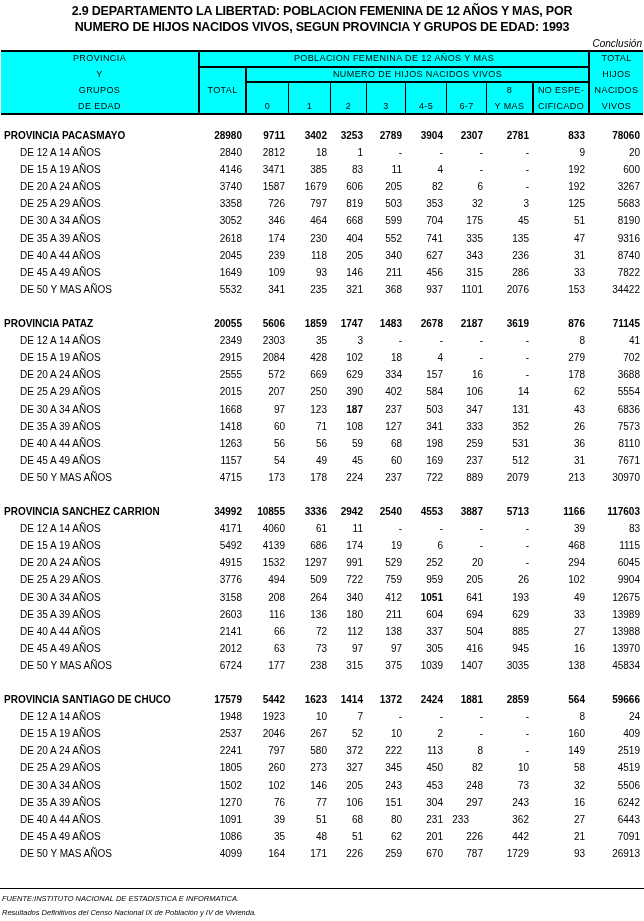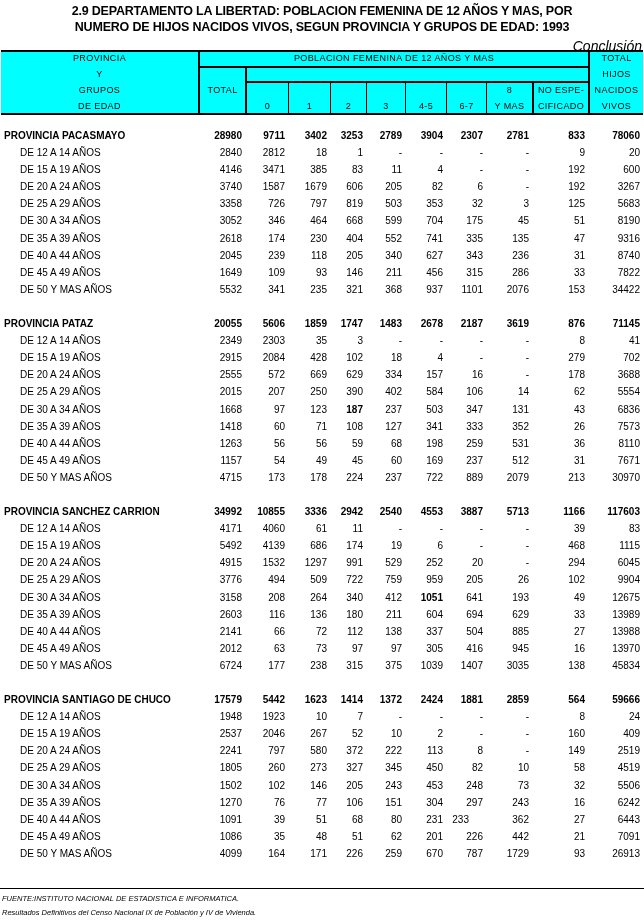--- a/index.html
+++ b/index.html
@@ -1,20 +1,20 @@
 <!DOCTYPE html>
 <html><head>
 <meta charset="utf-8">
 <style>
   html, body { margin:0; padding:0; background:#ffffff; }
   body { width:644px; height:921px; position:relative; overflow:hidden; font-family:"Liberation Sans", sans-serif; color:#000; }
   .title { position:absolute; left:0; width:644px; text-align:center; font-weight:bold; font-size:12.5px; letter-spacing:-0.2px; }
   .t1 { top:4px; }
   .t2 { top:20px; }
-  .conclusion { position:absolute; right:2px; top:38px; font-style:italic; font-size:14px; }
+  .conclusion { position:absolute; right:2px; top:38px; font-style:italic; font-size:10px; }
   .header { position:absolute; left:1px; top:50px; width:642px; height:65px; background:#00ffff; border-top:2px solid #000; border-bottom:2px solid #000; box-sizing:border-box; }
   .h { position:absolute; font-size:9px; text-align:center; letter-spacing:0.4px; }
   .vline { position:absolute; background:#000; width:2px; }
   .vline.thin { width:1px; }
   .hline { position:absolute; background:#000; height:2px; }
   .rows { position:absolute; left:0; top:128px; width:644px; }
   .row { position:relative; height:17.1px; font-size:10px; white-space:nowrap; }
   .row.prov { font-weight:bold; }
   .row.gap { height:17.1px; }
   .cell { position:absolute; top:2px; text-align:right; }
@@ -39,20 +39,21 @@
   <div class="h" style="left:0;width:197px;top:33px;">GRUPOS</div>
   <div class="h" style="left:0;width:197px;top:49px;">DE EDAD</div>
   <div class="vline" style="left:197px;top:0;height:61px;"></div>
 
   <div class="h" style="left:199px;width:388px;top:1px;">POBLACION   FEMENINA   DE   12   AÑOS   Y   MAS</div>
   <div class="hline" style="left:199px;width:388px;top:14px;"></div>
 
   <div class="h" style="left:199px;width:45px;top:33px;">TOTAL</div>
   <div class="vline" style="left:244px;top:16px;height:45px;"></div>
 
+  <div class="h" style="left:246px;width:341px;top:17px;">NUMERO   DE   HIJOS   NACIDOS   VIVOS</div>
   <div class="hline" style="left:246px;width:341px;top:29px;"></div>
 
   <div class="h" style="left:246px;width:41px;top:49px;">0</div>
   <div class="vline thin" style="left:287px;top:31px;height:30px;"></div>
   <div class="h" style="left:288px;width:41px;top:49px;">1</div>
   <div class="vline thin" style="left:329px;top:31px;height:30px;"></div>
   <div class="h" style="left:330px;width:35px;top:49px;">2</div>
   <div class="vline thin" style="left:365px;top:31px;height:30px;"></div>
   <div class="h" style="left:366px;width:38px;top:49px;">3</div>
   <div class="vline thin" style="left:404px;top:31px;height:30px;"></div>

